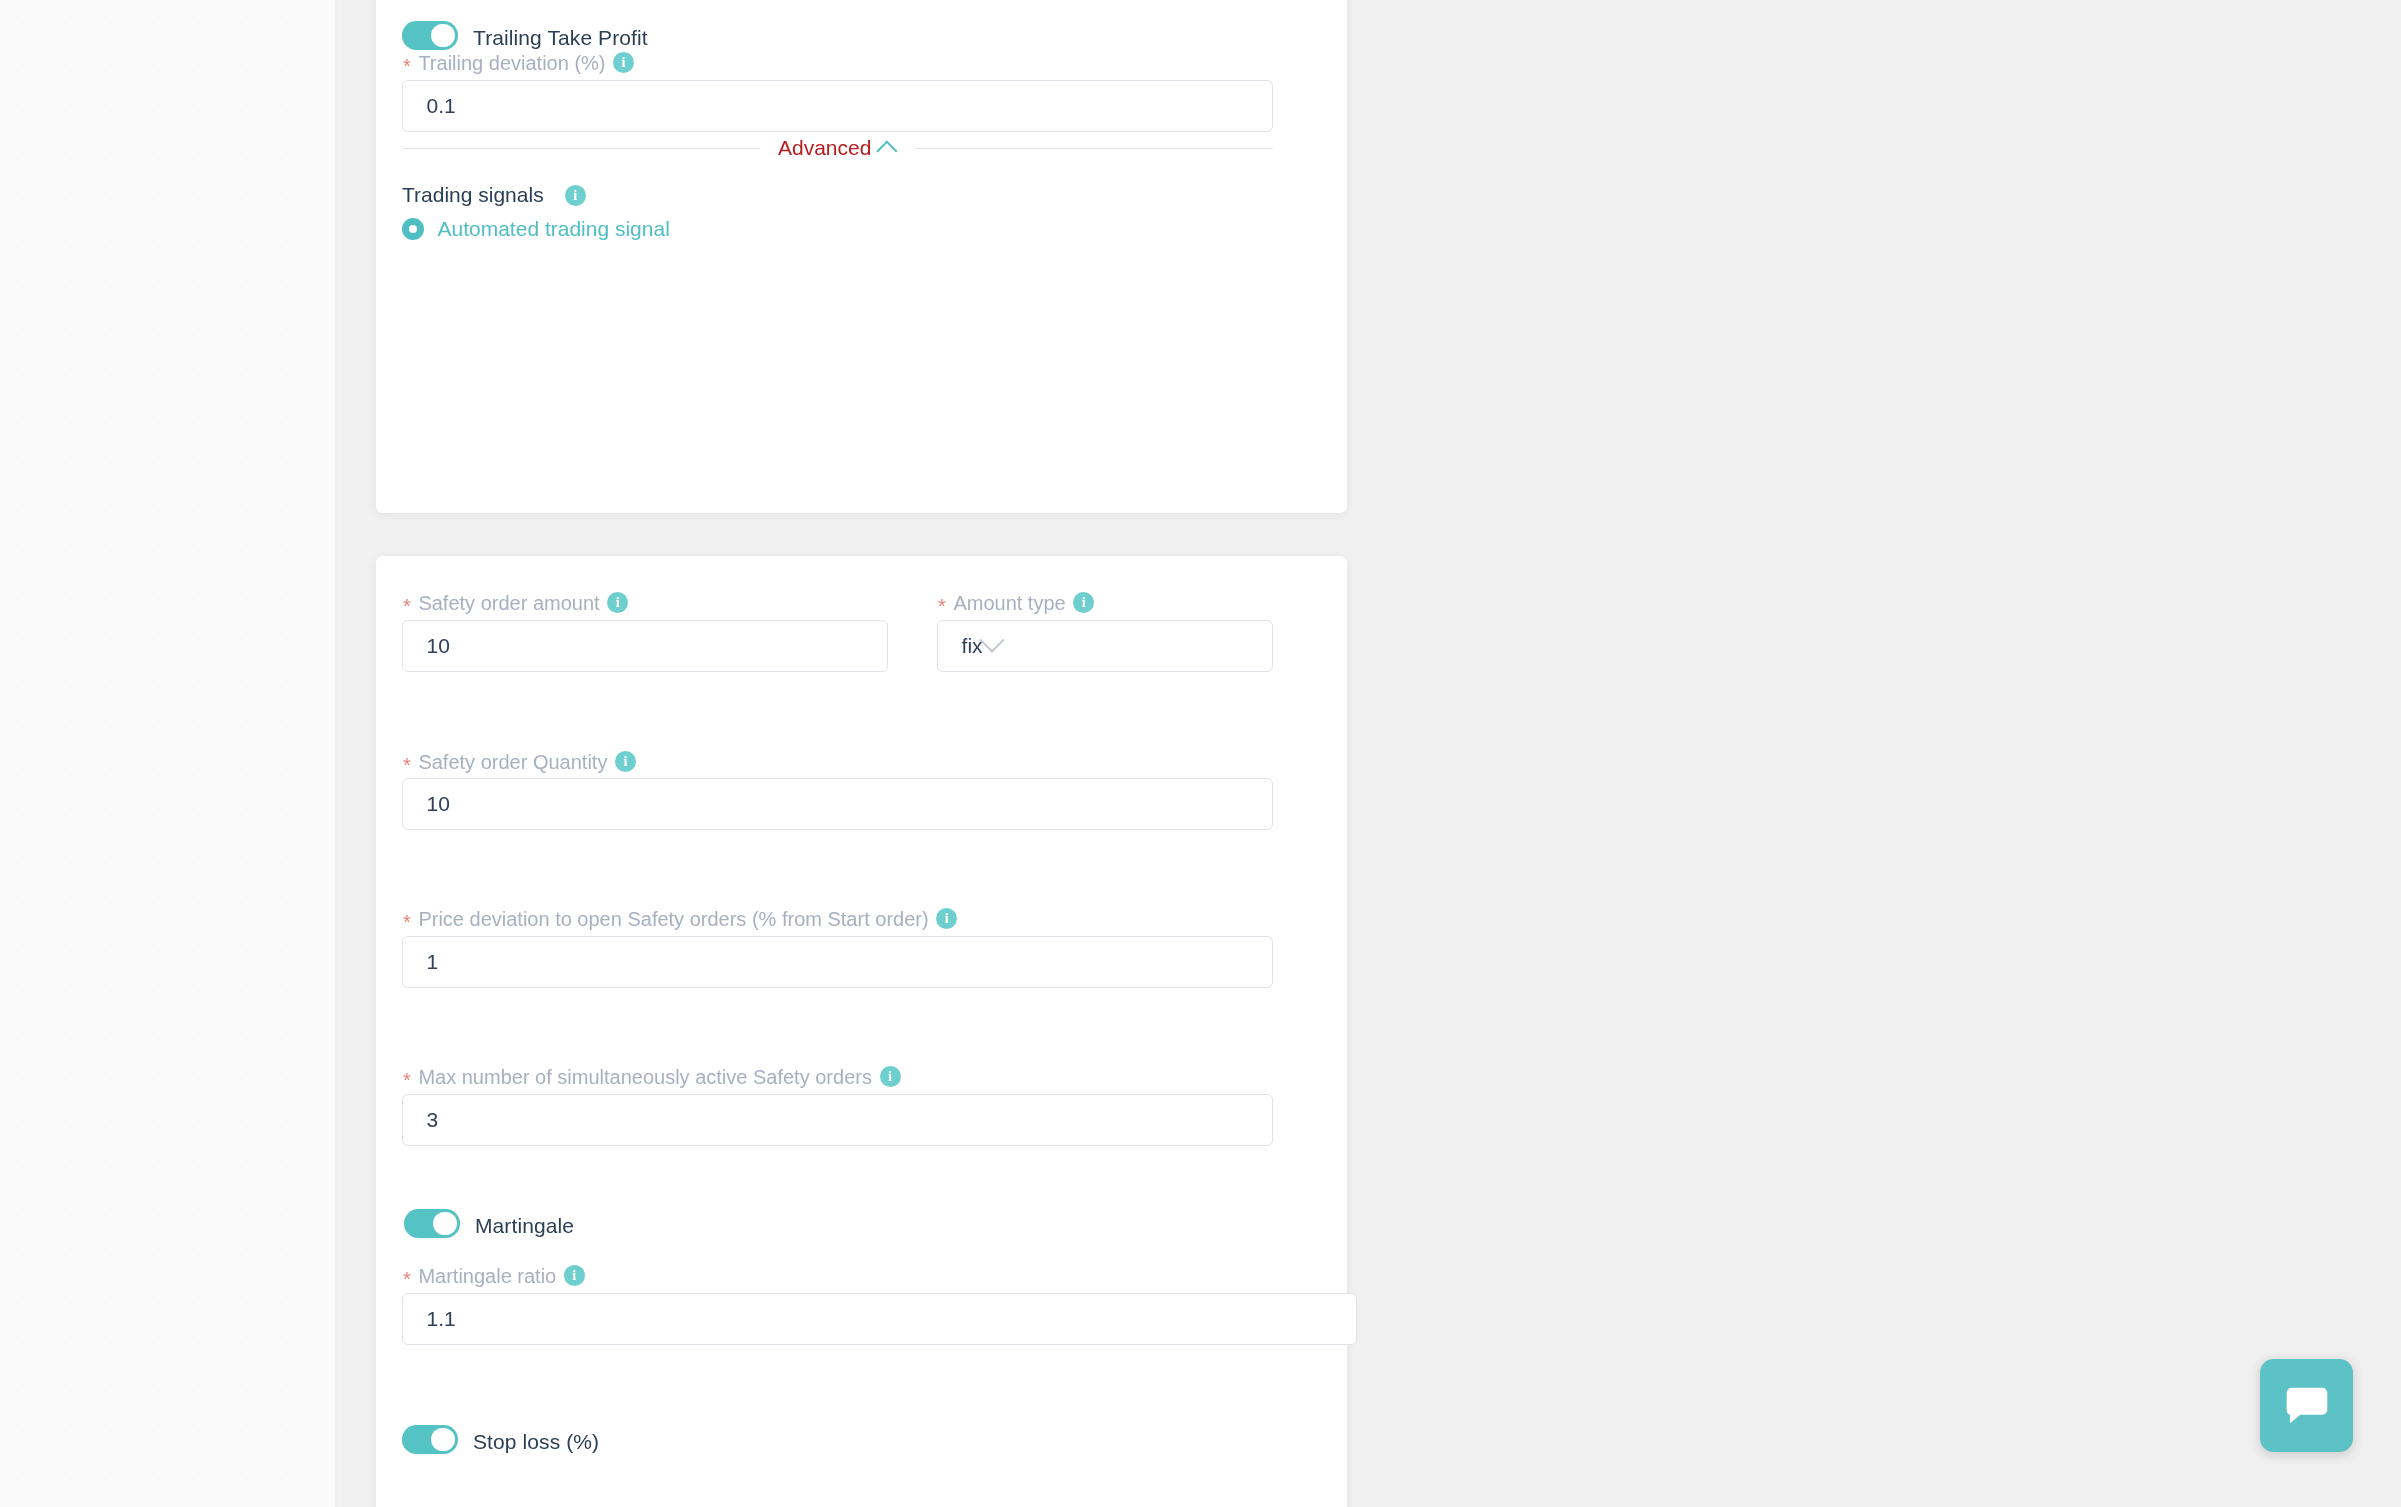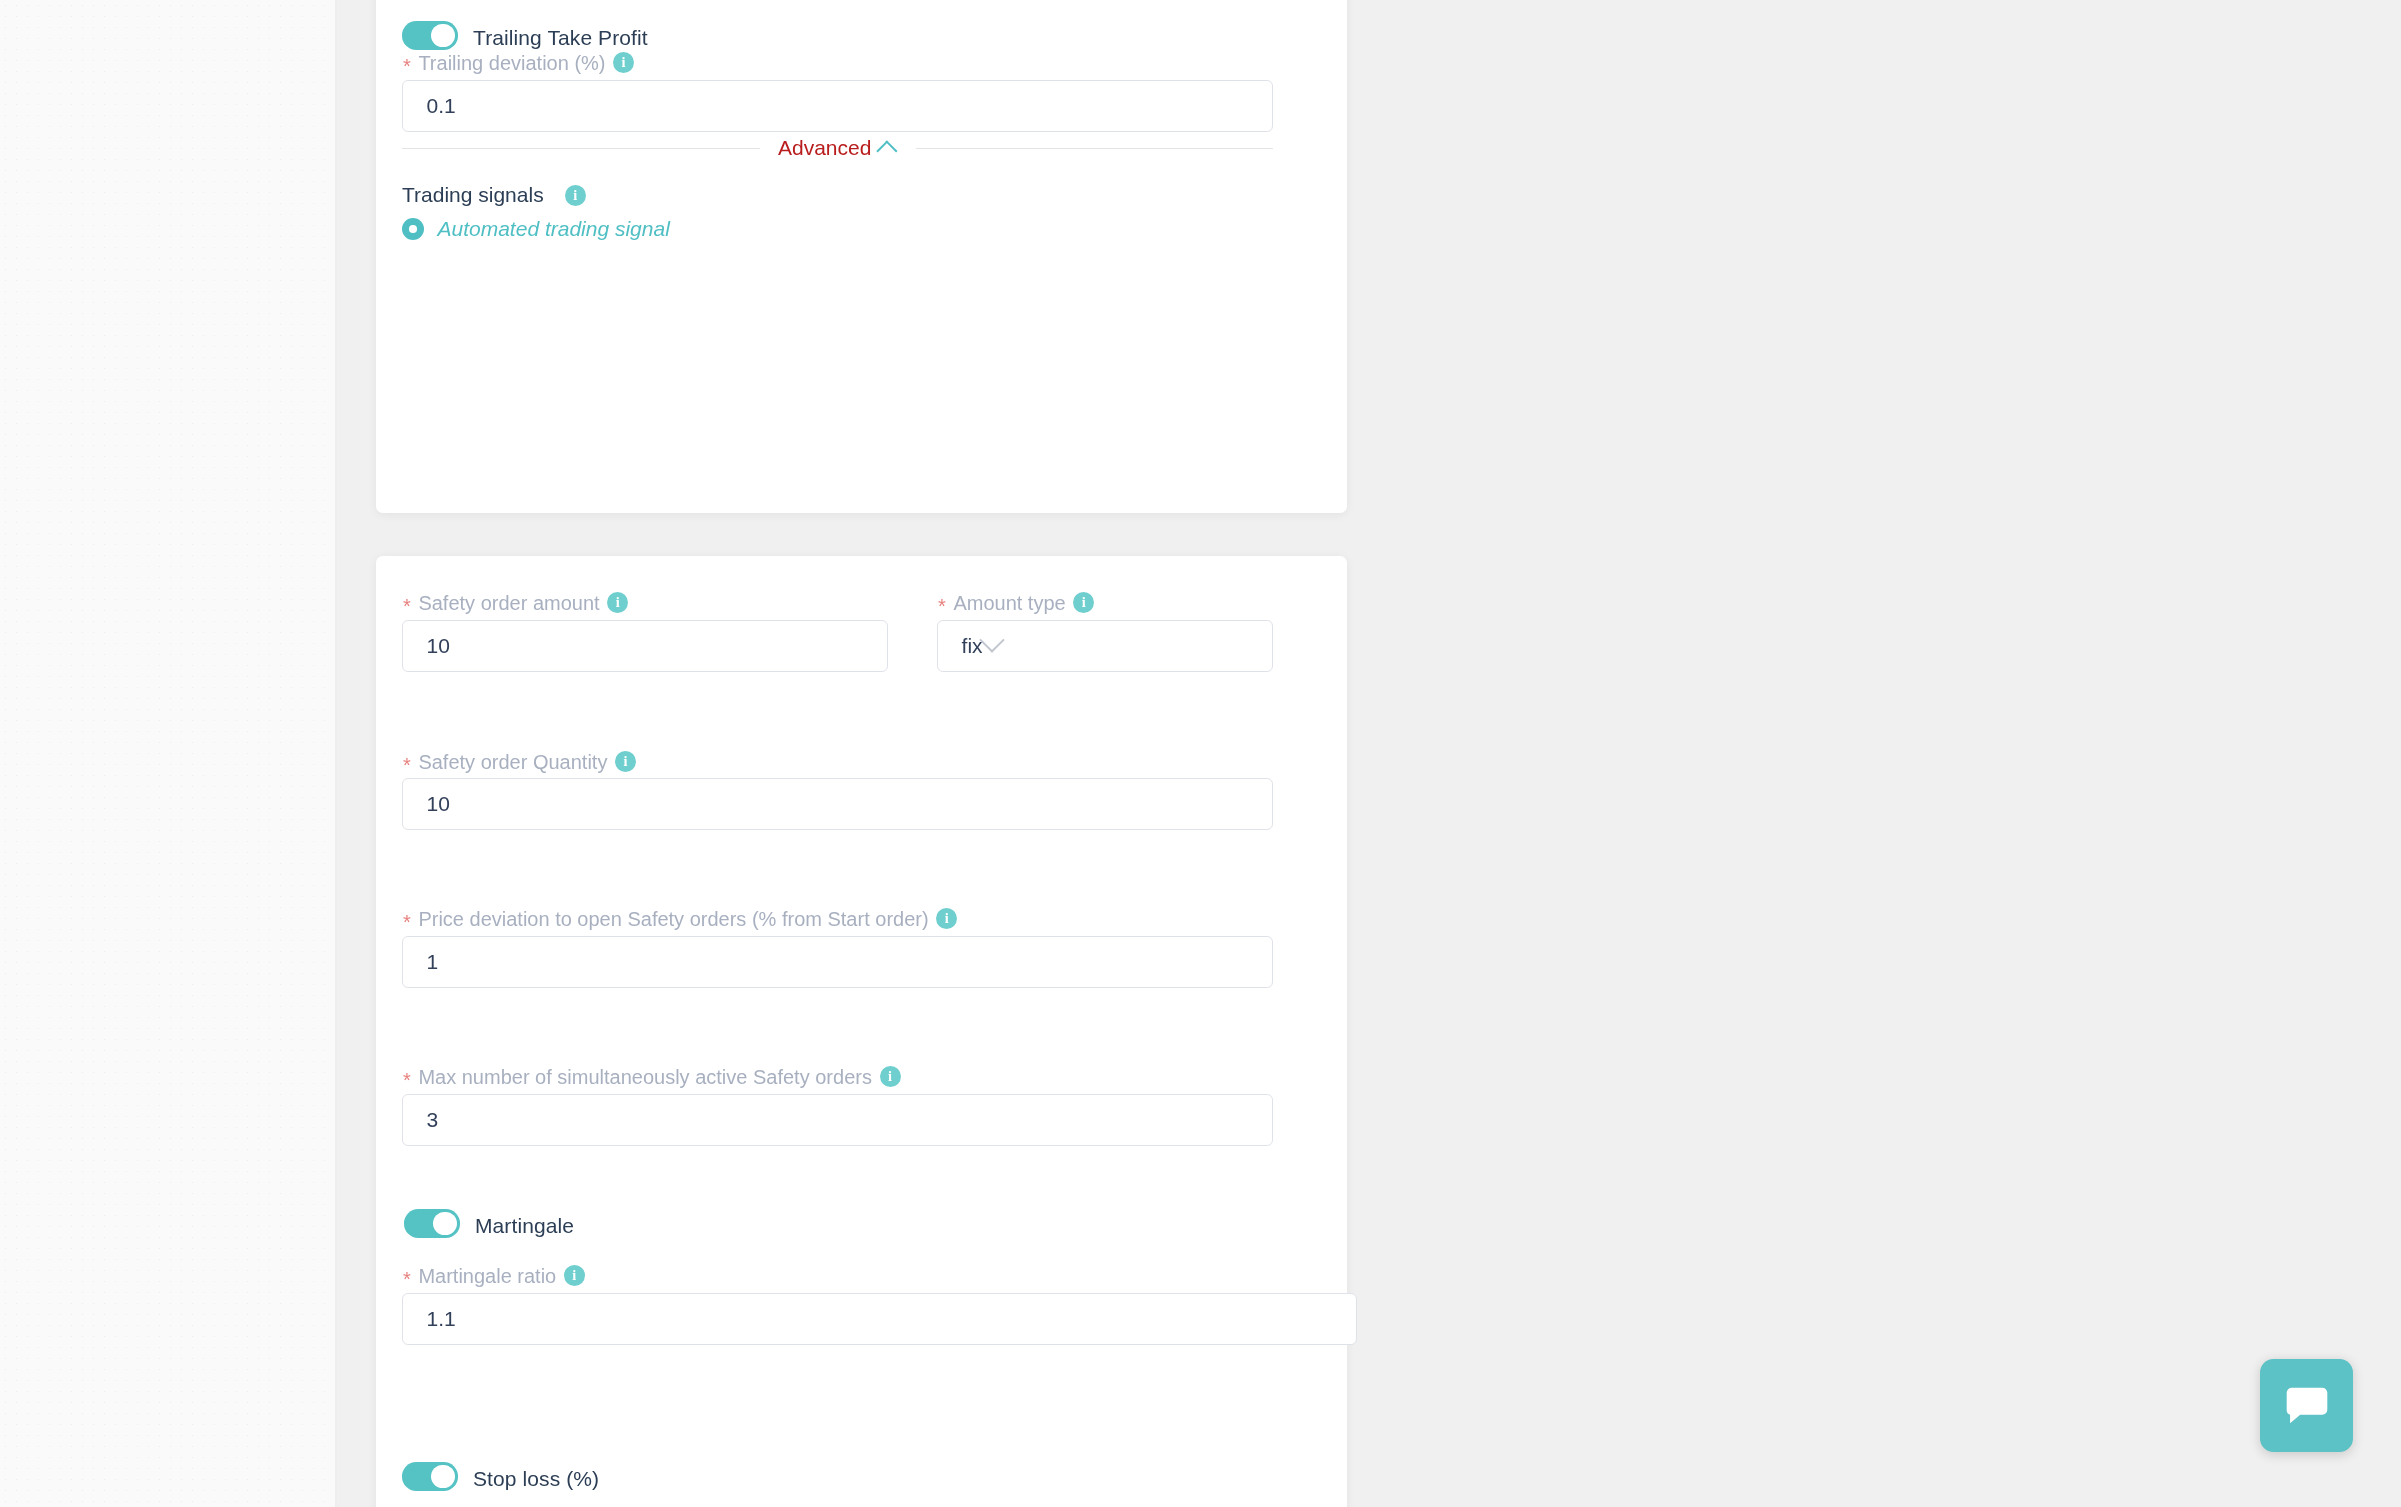--- a/index.html
+++ b/index.html
@@ -294,21 +294,21 @@
           <span class="chev-up"></span>
         </span>
         <span class="adv-line"></span>
       </div>
 
       <div class="row section-title" style="left:26px; top:520px;">
         <span>Trading signals</span>
         <span class="info-icon">i</span>
       </div>
 
-      <div class="row radio-row" style="left:26px; top:554px;font-style:italic;">
+      <div class="row radio-row" style="left:26px; top:554px;">
         <span class="radio-dot"></span>
         <span class="radio-label">Automated trading signal</span>
       </div>
 
     </div>
   </section>
 
   <section class="card" id="card-safety-orders">
     <div class="card-inner">
 
@@ -367,21 +367,21 @@
 
       <div class="row field-label" style="left:27px; top:709px;">
         <span class="req-star">*</span>
         <span>Martingale ratio</span>
         <span class="info-icon">i</span>
       </div>
       <div class="row input" style="left:26px; top:737px; width:955px;">
         <span>1.1</span>
       </div>
 
-      <div class="row toggle-row" style="left:26px; top:869px;margin-top:37px;">
+      <div class="row toggle-row" style="left:26px; top:869px;">
         <span class="toggle">
           <span class="knob"></span>
         </span>
         <span class="toggle-label">Stop loss (%)</span>
       </div>
 
     </div>
   </section>
 
   <div class="chat-fab">

